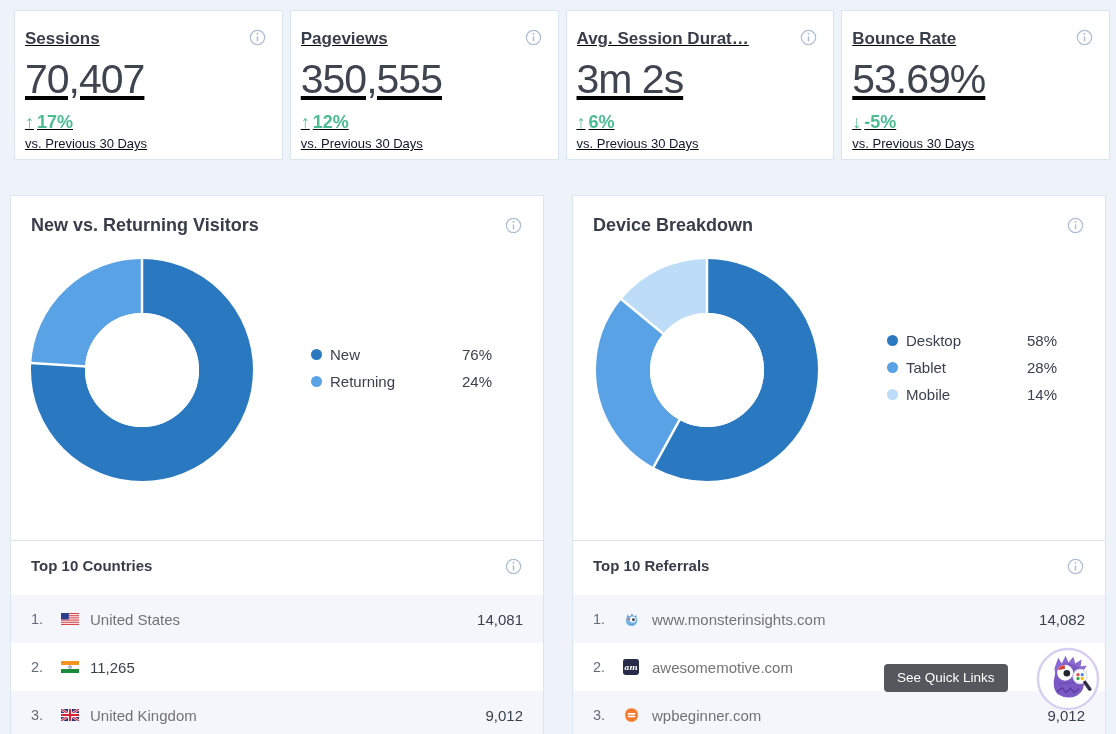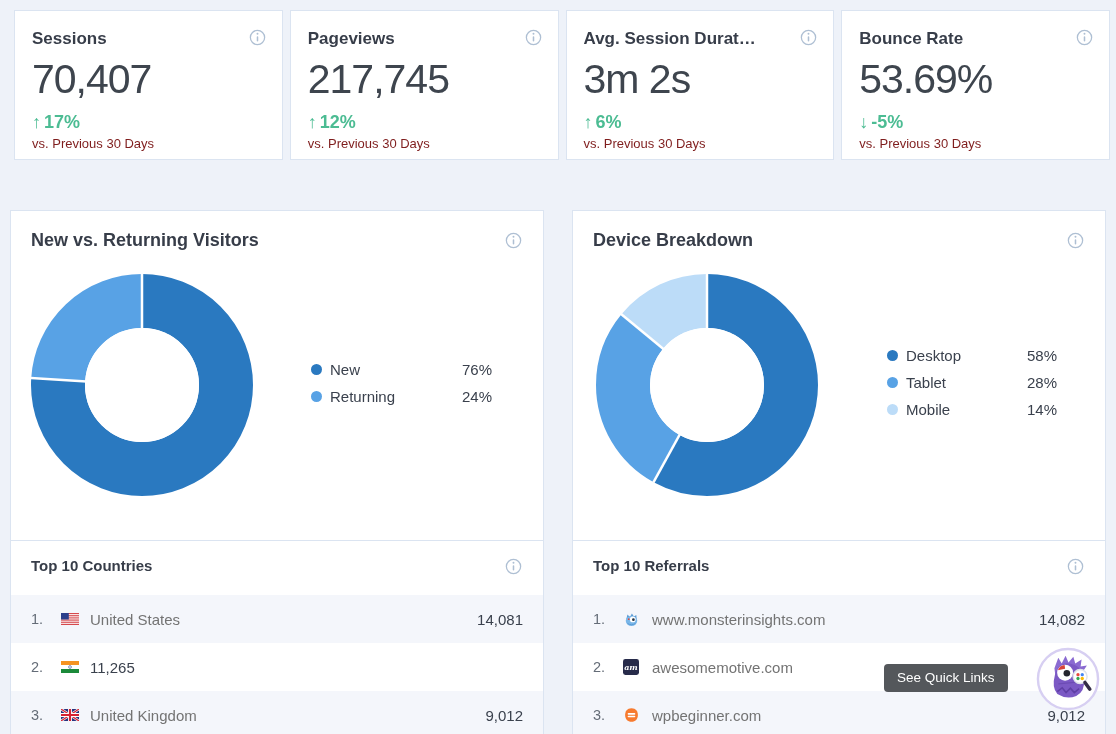--- a/index.html
+++ b/index.html
@@ -5,31 +5,31 @@
   * { margin:0; padding:0; box-sizing:border-box; }
   html,body { background:#eef2f9; }
   body { font-family:"Liberation Sans", sans-serif; }
   .page { position:relative; width:1116px; height:734px; overflow:hidden; background:#eef2f9; }
 
   .card { background:#fff; border:1px solid #dbe4f1; }
 
   
   .stats-row { position:absolute; left:14px; top:10px; width:1096px; height:150px;
                display:grid; grid-template-columns:repeat(4,1fr); gap:7px; }
-  .stat-card { position:relative; padding:18px 16px 0 17px; }
+  .stat-card { position:relative; padding:18px 16px 0 10px;text-decoration:underline; }
   .stat-head { display:flex; align-items:flex-start; }
   .stat-title { font-size:17px; font-weight:700; color:#373d49; white-space:nowrap; overflow:hidden; flex:1; }
   .info { width:17px; height:17px; color:#aebfd3; flex:0 0 auto; cursor:pointer; }
   .stat-value { margin-top:8px; font-size:41px; font-weight:400; color:#3e454e; letter-spacing:-1px; line-height:1.1; }
   .stat-change { margin-top:10px; font-size:18px; font-weight:600; color:#4cbc93; }
   .stat-change .arrow { font-weight:700; margin-right:3px; }
-  .stat-compare { margin-top:3px; font-size:13px; color:#7f1d1d; }
+  .stat-compare { margin-top:3px; font-size:13px; color:#0f172a; }
 
   
-  .chart-card { position:absolute; top:210px; width:534px; height:380px;padding-left:10px; }
+  .chart-card { position:absolute; top:195px; width:534px; height:380px;padding-left:10px; }
   .chart-card.left { left:10px; }
   .chart-card.right { left:572px; }
   .card-title { position:absolute; left:20px; top:19px; font-size:18px; font-weight:700; color:#373d49; }
   .chart-card .info { position:absolute; right:21px; top:21px; }
   .donut { position:absolute; width:222px; height:222px; top:63px; }
   .chart-card.left .donut { left:20px; }
   .chart-card.right .donut { left:23px; }
   .legend { position:absolute; }
   .chart-card.left  .legend { left:300px; top:145px; width:181px; }
   .chart-card.right .legend { left:314px; top:131px; width:170px; }
@@ -82,21 +82,21 @@
 
     <div class="card stat-card">
       <div class="stat-head">
         <span class="stat-title">Pageviews</span>
         <svg class="info" viewBox="0 0 20 20">
             <circle cx="10" cy="10" r="8.4" fill="none" stroke="currentColor" stroke-width="1.5"></circle>
             <rect x="9.1" y="8.4" width="1.8" height="6.2" rx="0.9" fill="currentColor"></rect>
             <circle cx="10" cy="5.7" r="1.15" fill="currentColor"></circle>
           </svg>
       </div>
-      <div class="stat-value">217,745</div>
+      <div class="stat-value">350,555</div>
       <div class="stat-change"><span class="arrow">↑</span><span>12%</span></div>
       <div class="stat-compare">vs. Previous 30 Days</div>
     </div>
 
     <div class="card stat-card">
       <div class="stat-head">
         <span class="stat-title">Avg. Session Durat…</span>
         <svg class="info" viewBox="0 0 20 20">
             <circle cx="10" cy="10" r="8.4" fill="none" stroke="currentColor" stroke-width="1.5"></circle>
             <rect x="9.1" y="8.4" width="1.8" height="6.2" rx="0.9" fill="currentColor"></rect>

